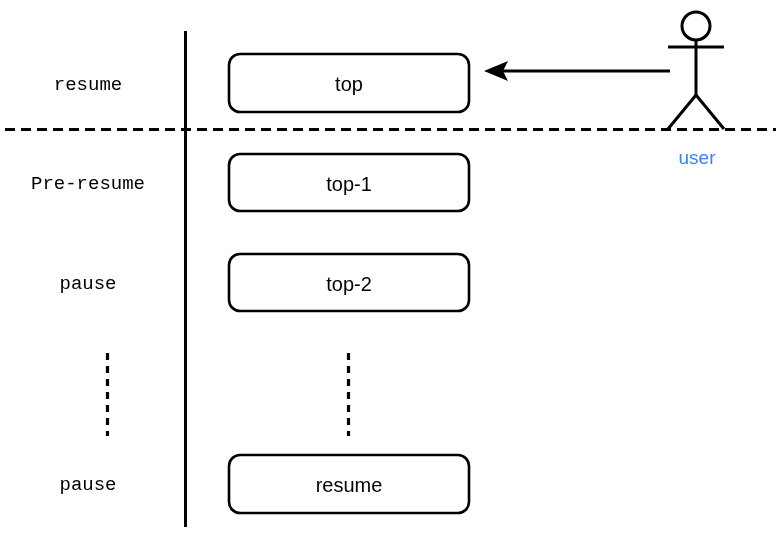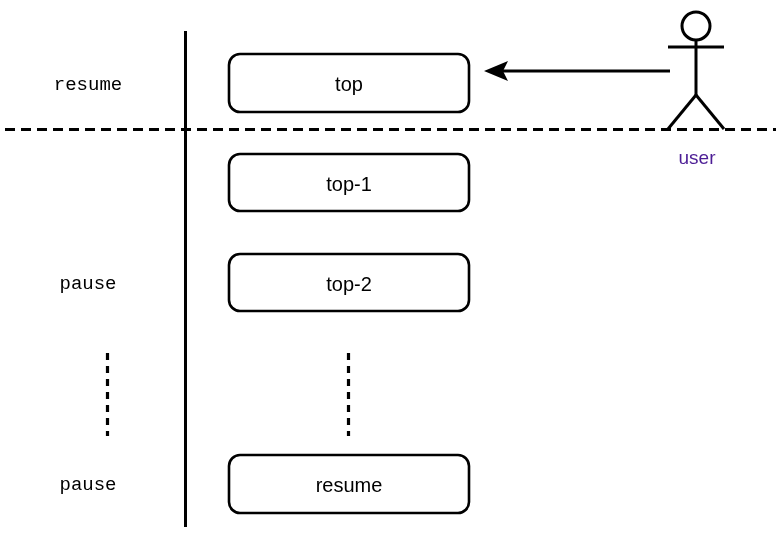--- a/index.html
+++ b/index.html
@@ -43,21 +43,21 @@
     color: #000000;
     white-space: nowrap;
     line-height: 1;
     transform: translate(-50%, -50%);
     font-family: "Liberation Sans", sans-serif;
   }
   .actor-label {
     position: absolute;
     text-align: center;
     font-size: 19px;
-    color: #4c1d95;
+    color: #3b82f6;
     white-space: nowrap;
     line-height: 1;
     transform: translate(-50%, -50%);
     font-family: "Liberation Sans", sans-serif;
   }
 </style>
 </head>
 <body>
 
 <div id="canvas">
@@ -88,20 +88,21 @@
       <circle cx="696" cy="26" r="14"></circle>
       <line x1="696" y1="40" x2="696" y2="95"></line>
       <line x1="668" y1="47" x2="724" y2="47"></line>
       <line x1="696" y1="95" x2="668" y2="129"></line>
       <line x1="696" y1="95" x2="724" y2="129"></line>
     </g>
 
   </svg>
 
   <div class="stage-label" style="left:88px; top:85px;">resume</div>
+  <div class="stage-label" style="left:88px; top:184px;">Pre-resume</div>
   <div class="stage-label" style="left:88px; top:284px;">pause</div>
   <div class="stage-label" style="left:88px; top:485px;">pause</div>
 
   <div class="node-label" style="left:349px; top:84px;">top</div>
   <div class="node-label" style="left:349px; top:184px;">top-1</div>
   <div class="node-label" style="left:349px; top:284px;">top-2</div>
   <div class="node-label" style="left:349px; top:485px;">resume</div>
 
   <div class="actor-label" style="left:697px; top:157px;">user</div>
 

